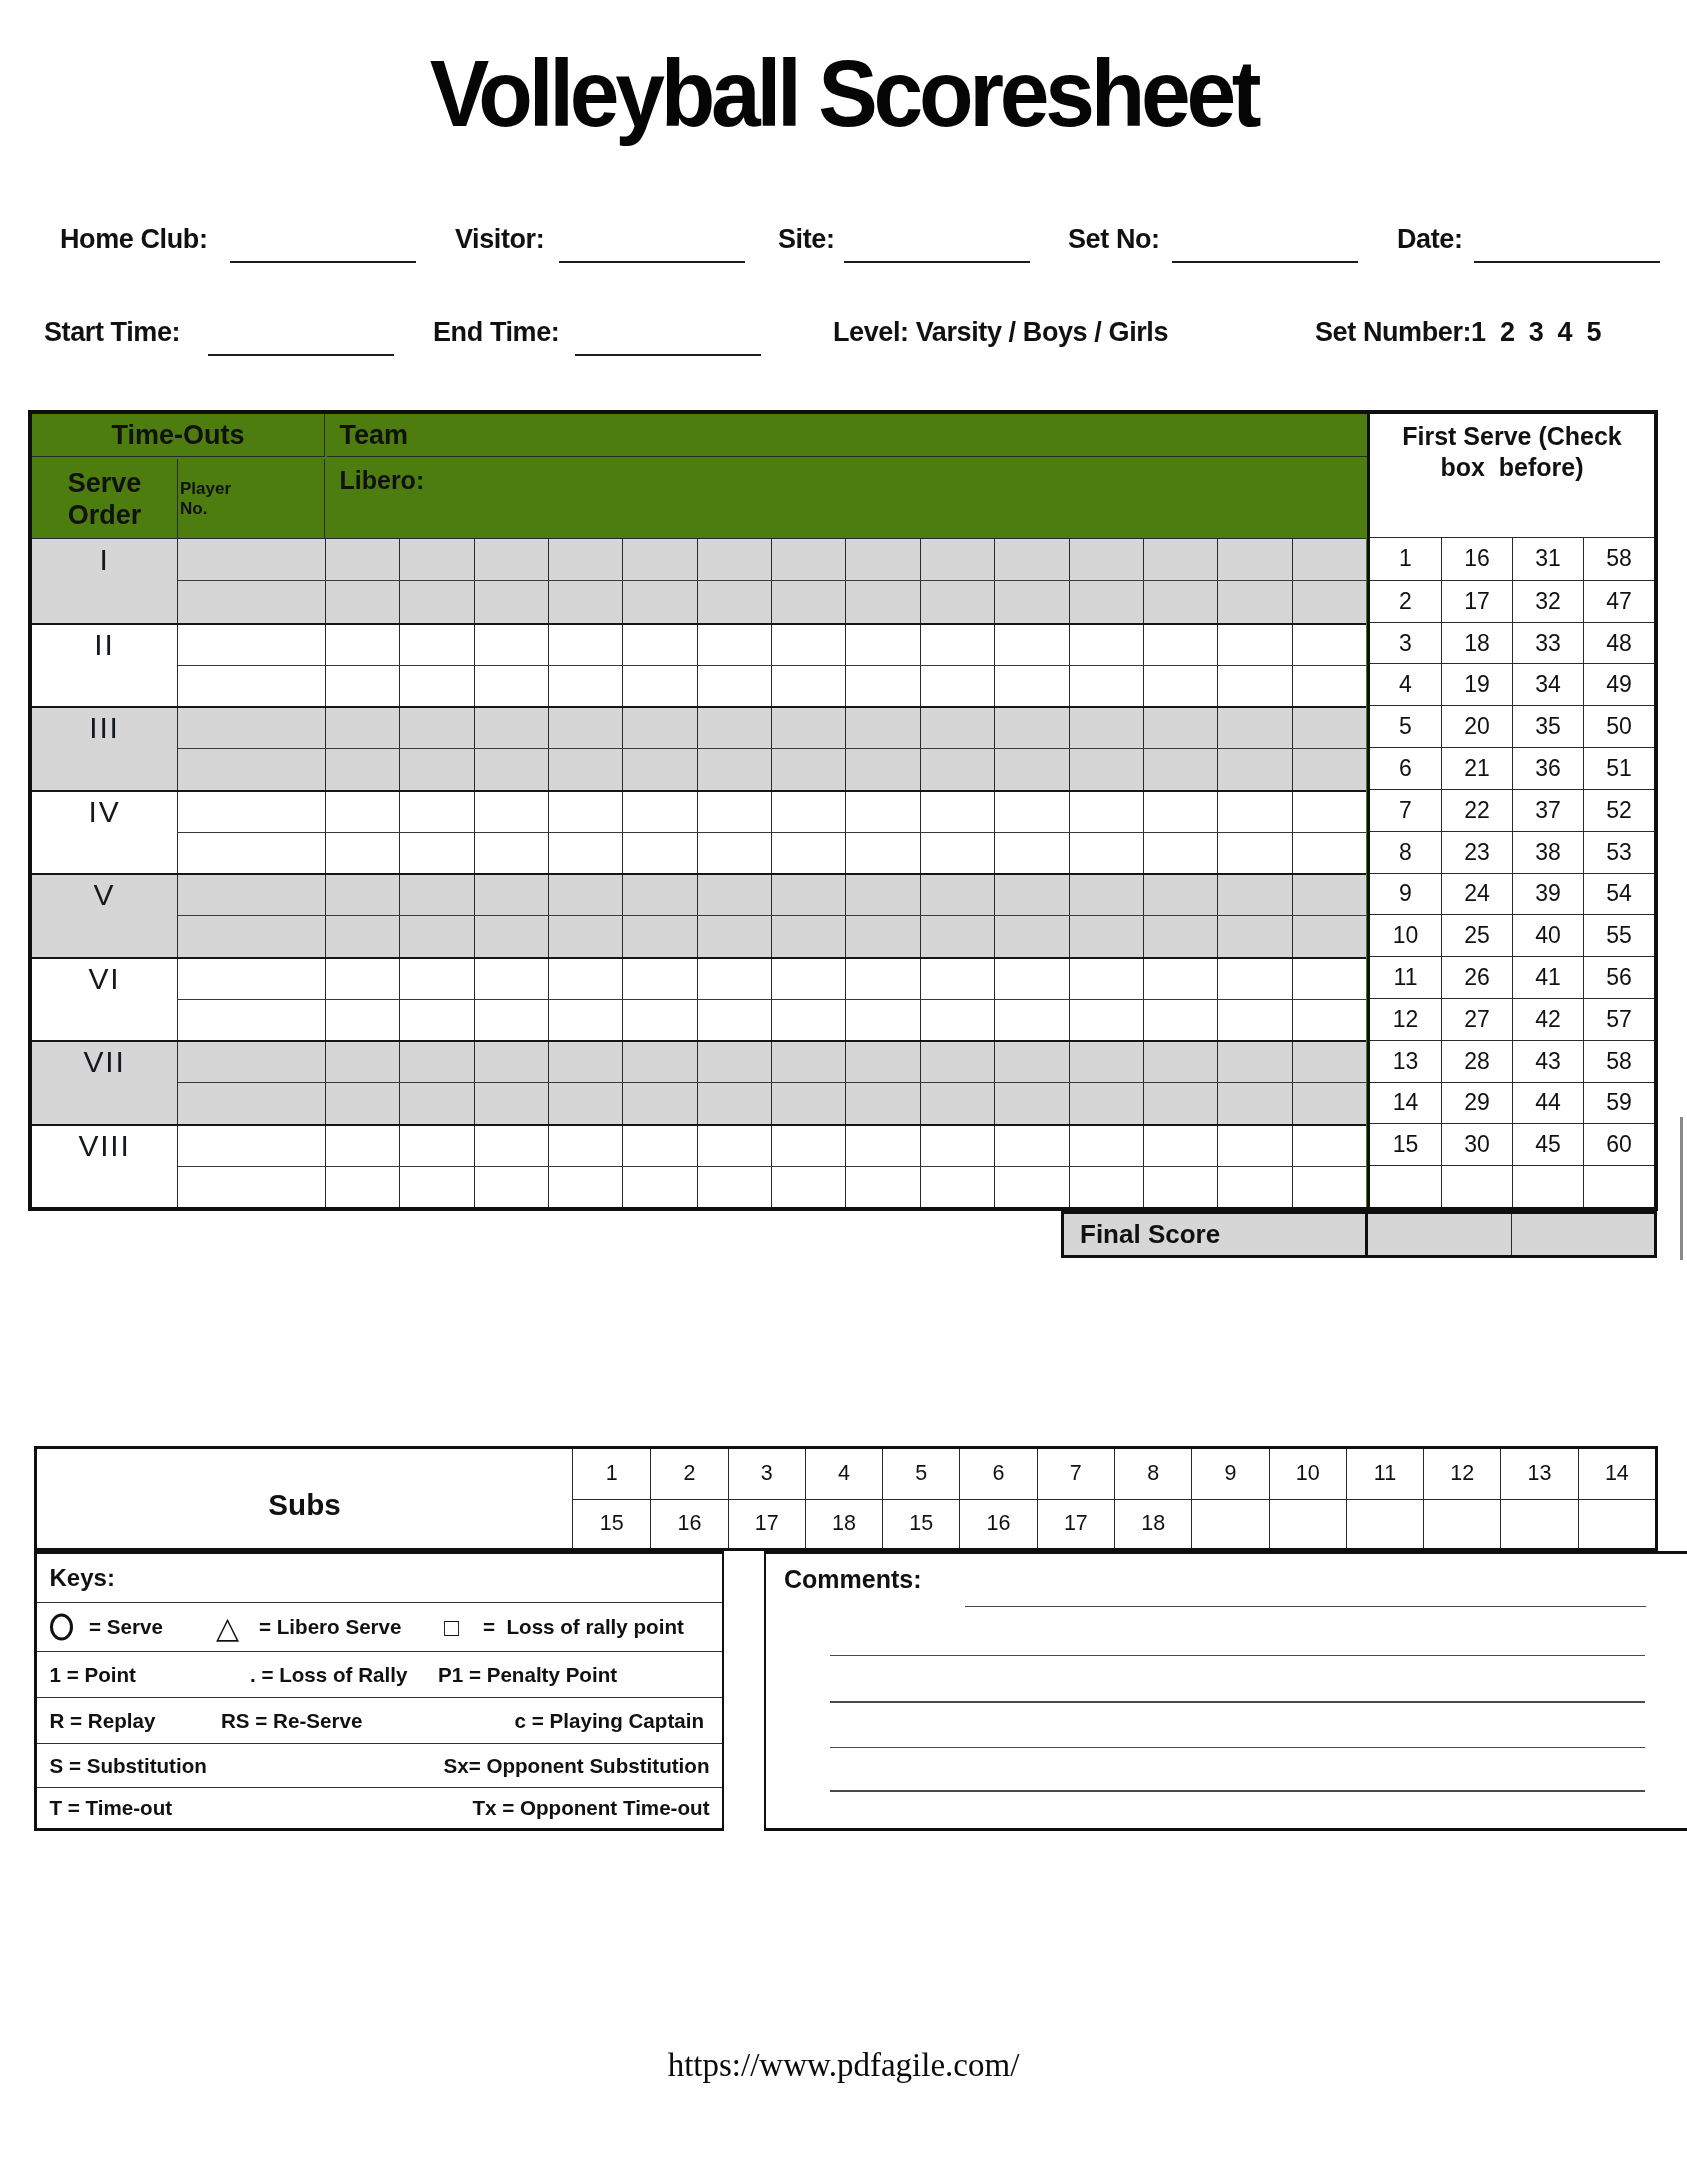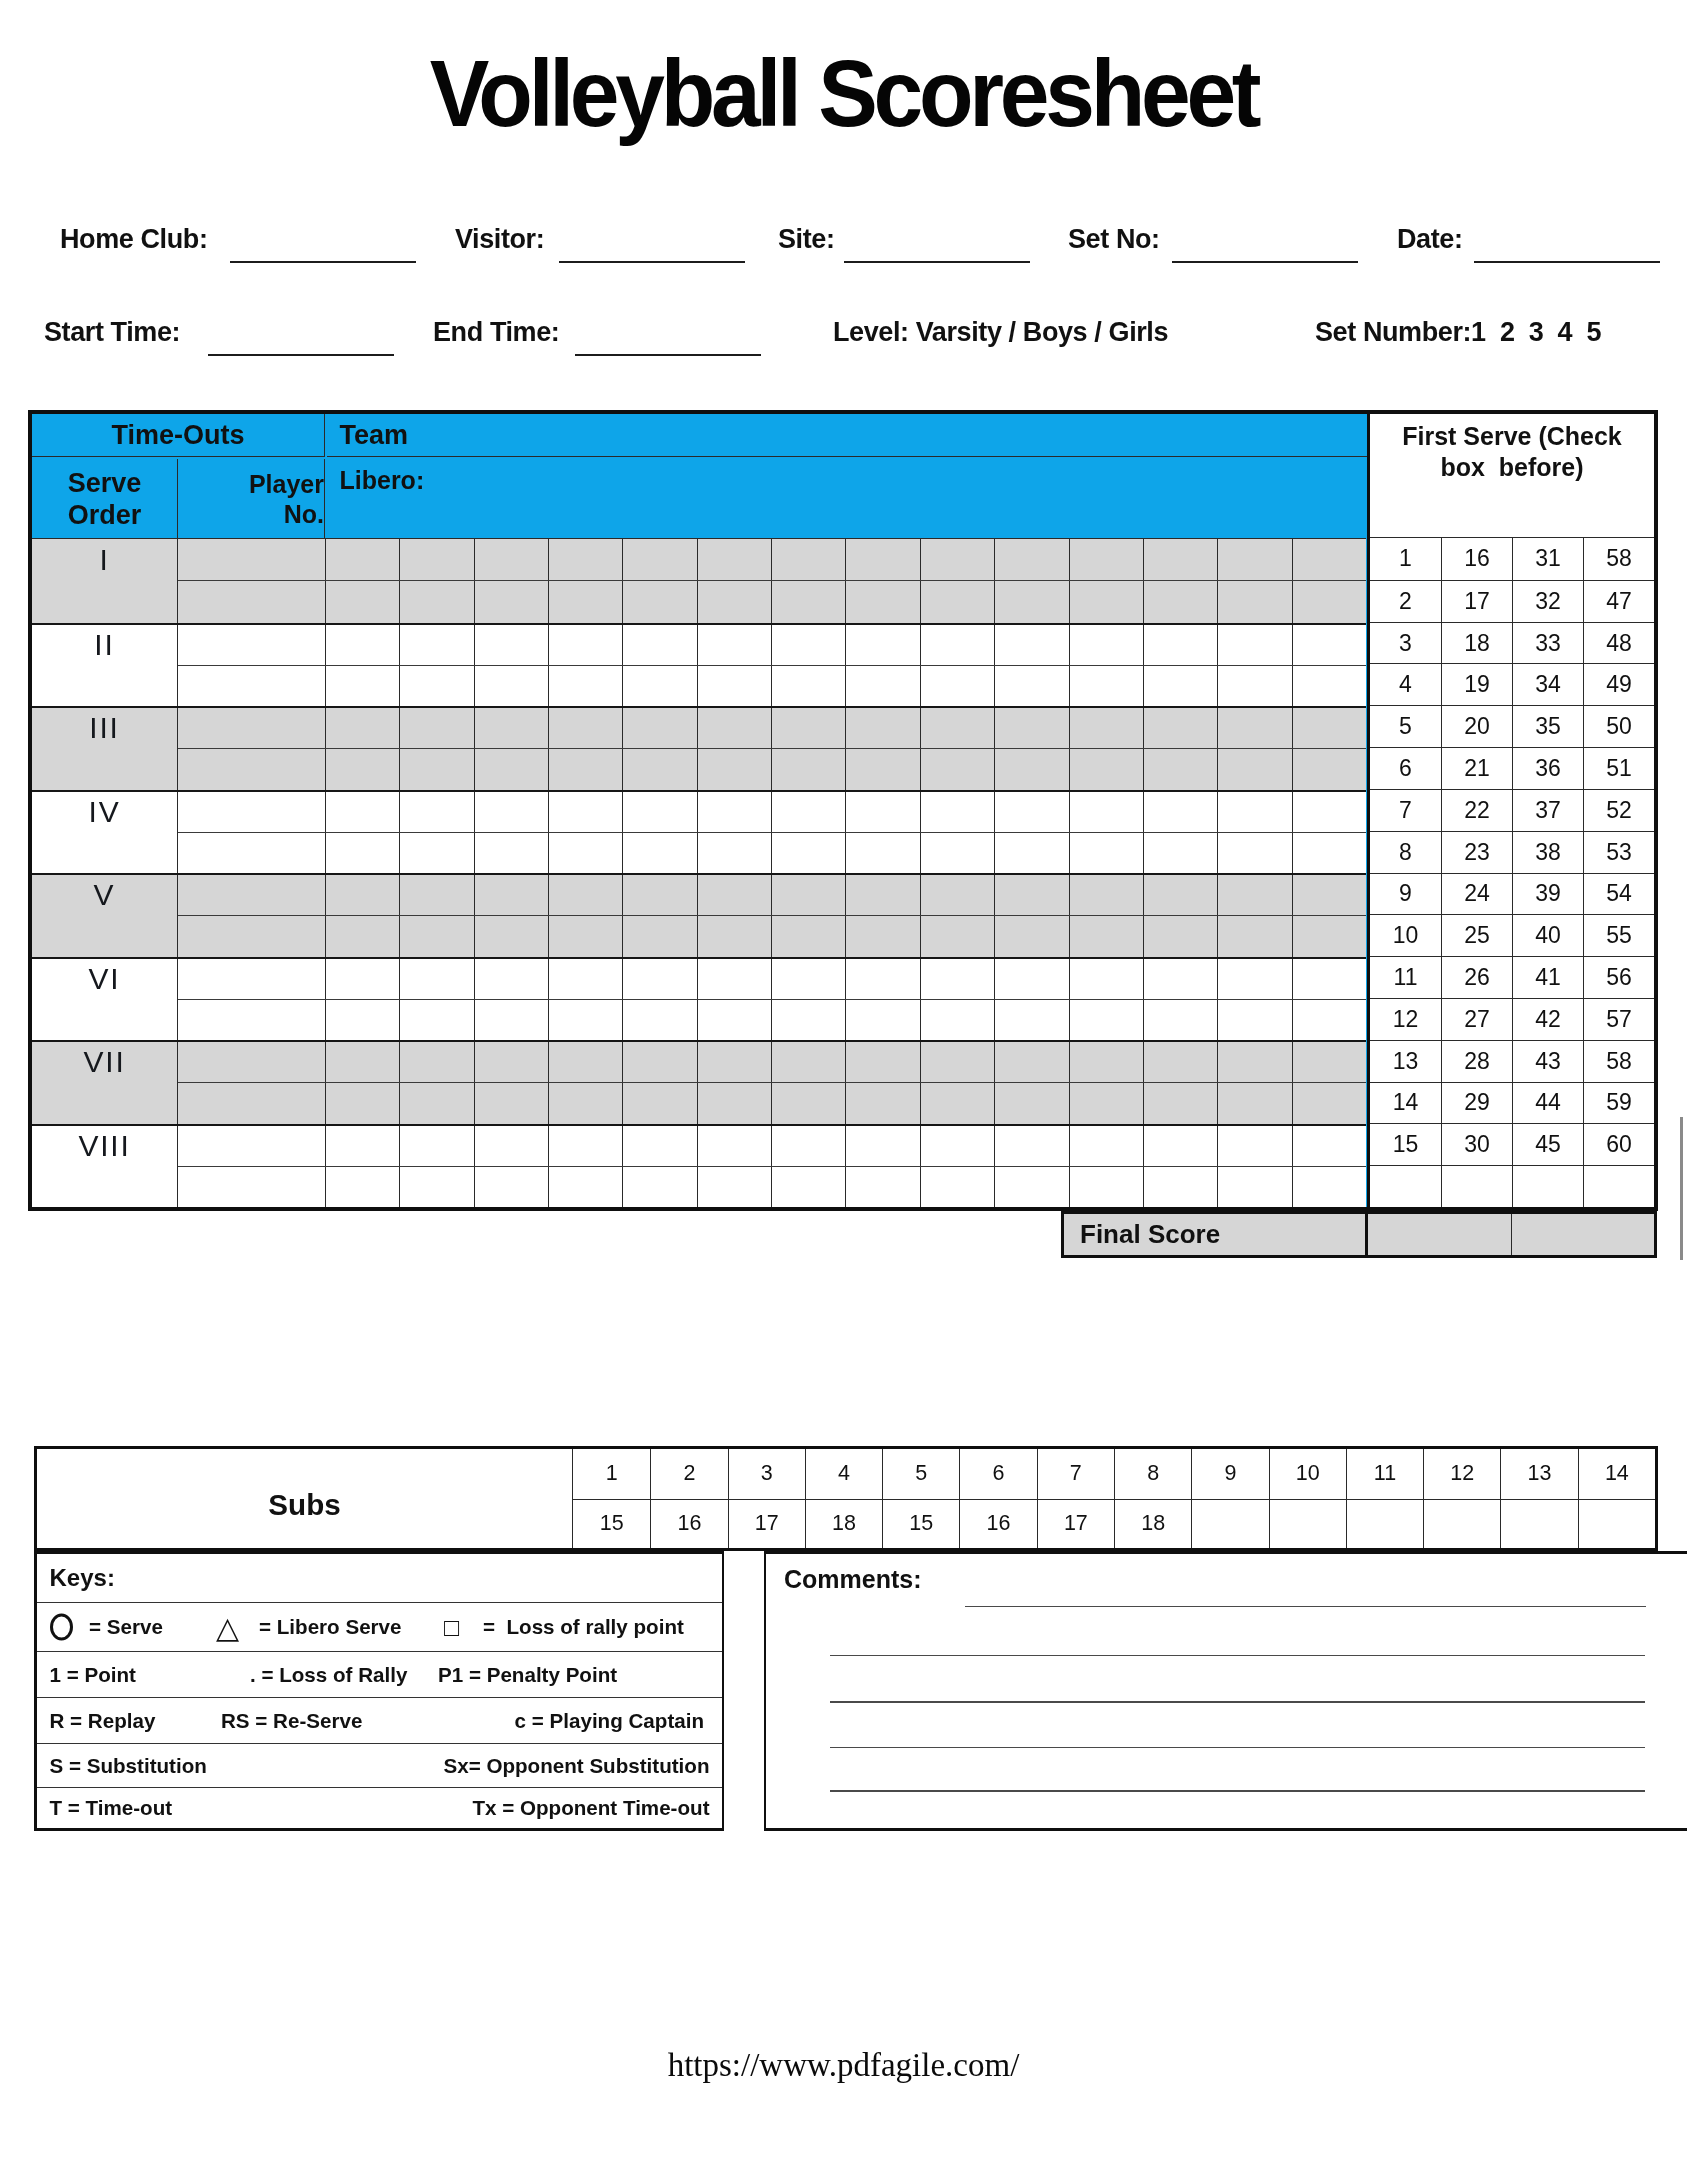--- a/index.html
+++ b/index.html
@@ -20,36 +20,36 @@
     color:#050505;
   }
 
   
   .flabel{position:absolute;font-size:27px;font-weight:700;letter-spacing:-0.4px;white-space:pre;}
   .fline{position:absolute;height:0;border-bottom:2.7px solid #1c1c1c;}
 
   
   .score-table{
     position:absolute;left:28px;top:410px;width:1630px;height:801px;
-    border:4.5px solid var(--thick);background:#0ea5e9;
+    border:4.5px solid var(--thick);background:#4d7c0f;
   }
   .h-timeouts{position:absolute;left:0;top:0;width:293px;height:43px;
     border-right:1.8px solid var(--line);border-bottom:1.8px solid var(--line);
     display:flex;align-items:center;justify-content:center;font-size:27px;font-weight:700;}
   .h-team{position:absolute;left:295px;top:0;right:287px;height:43px;
     border-bottom:1.8px solid var(--line);
     display:flex;align-items:center;font-size:27px;font-weight:700;padding-left:12.5px;}
   .h-serve{position:absolute;left:0;top:45px;width:146px;height:80px;
     border-right:1.8px solid var(--line);
     display:flex;flex-direction:column;align-items:center;justify-content:center;
     font-size:27px;font-weight:700;line-height:1.2;}
   .h-player{position:absolute;left:148px;top:45px;width:145px;height:80px;
     border-right:1.8px solid var(--line);
-    display:flex;flex-direction:column;align-items:flex-end;justify-content:center;
-    font-size:25px;font-weight:700;line-height:1.2;}
+    display:flex;flex-direction:column;align-items:flex-start;justify-content:center;
+    font-size:17px;font-weight:700;line-height:1.2;}
   .h-libero{position:absolute;left:295px;top:45px;right:287px;height:80px;
     font-size:25px;font-weight:700;padding:7.2px 0 0 12.5px;}
 
   .data-area{
     position:absolute;left:0;top:124px;bottom:0;width:1334px;
     border-top:1.8px solid var(--line);
     display:grid;grid-template-rows:repeat(8,1fr);
   }
   .block{display:flex;background:#fff;}
   .block.shaded{background:var(--shaded);}

